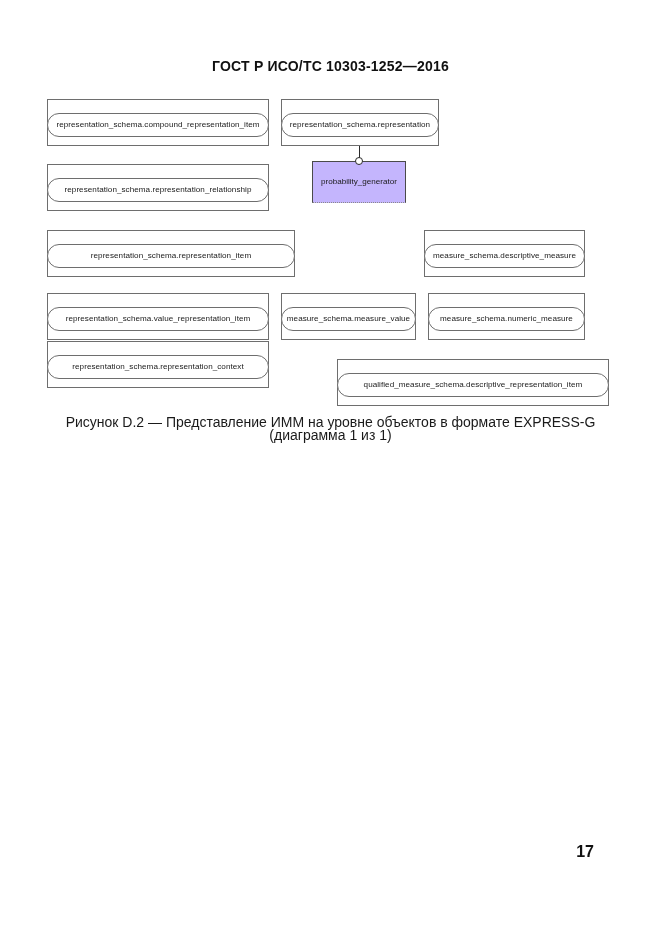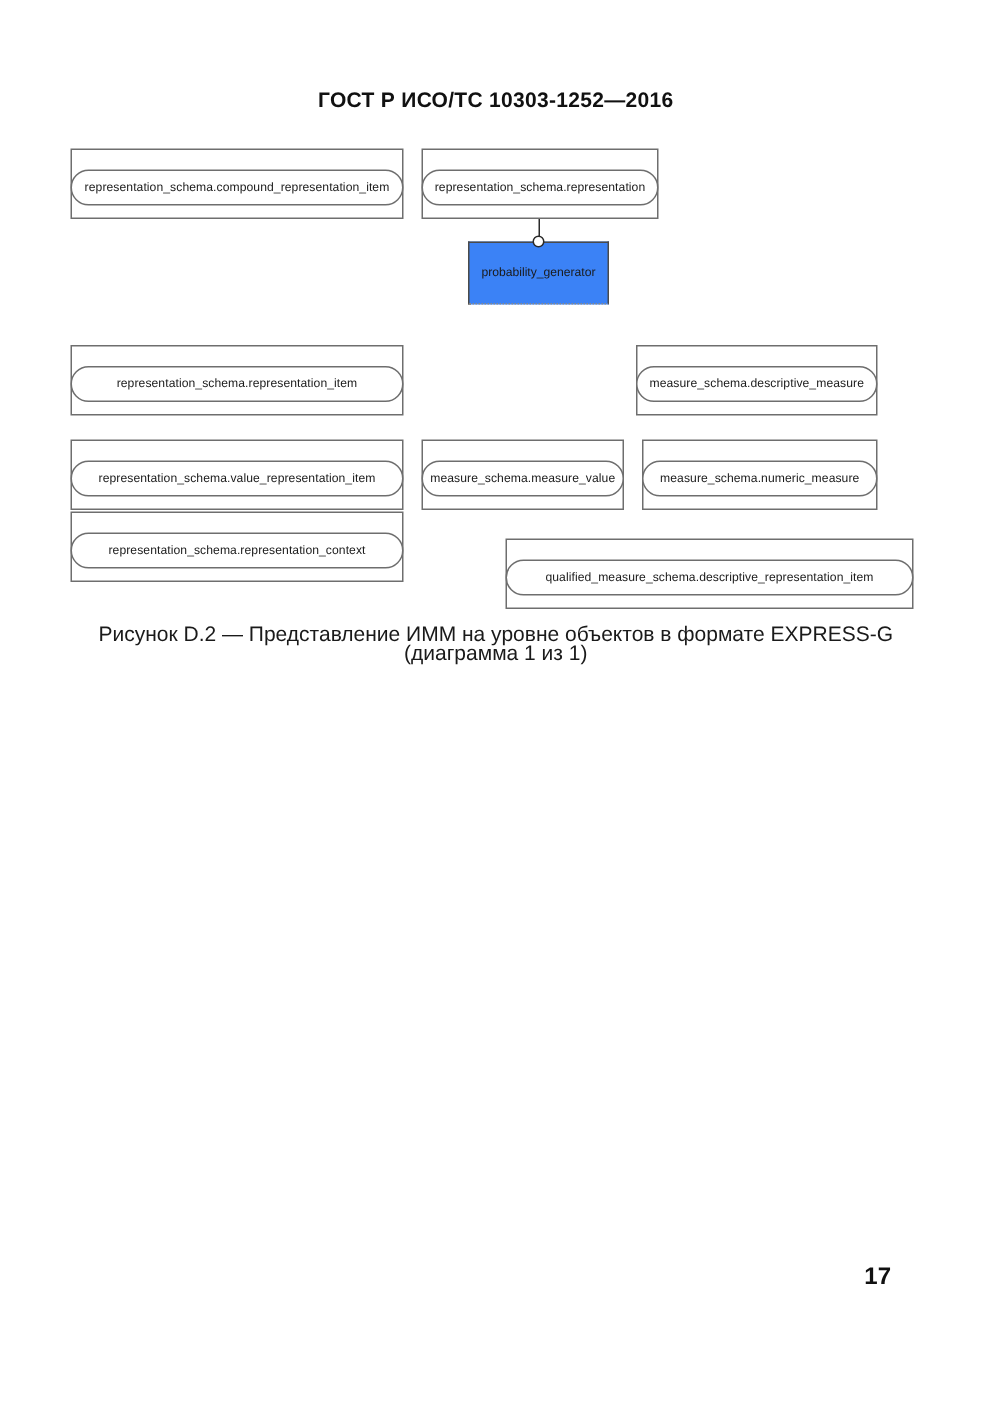--- a/index.html
+++ b/index.html
@@ -75,21 +75,21 @@
   }
 
   
   .node-select {
     position: absolute;
     box-sizing: border-box;
     border-left: 1px solid #4a4a4a;
     border-right: 1px solid #4a4a4a;
     border-top: 1px solid #4a4a4a;
     border-bottom: 1px dotted #8a8a8a;
-    background: #3b82f6;
+    background: #c4b5fd;
     display: flex;
     align-items: center;
     justify-content: center;
   }
   .node-select .label {
     font-size: 8.1px;
     line-height: 1;
     white-space: nowrap;
     color: #1a1a1a;
   }
@@ -163,27 +163,32 @@
       <div class="node" style="left: 47px; top: 293px; width: 222px; height: 47px;">
         <div class="inner">
           <span class="label">representation_schema.value_representation_item</span>
         </div>
       </div>
       <div class="node" style="left: 424px; top: 230px; width: 161px; height: 47px;">
         <div class="inner">
           <span class="label">measure_schema.descriptive_measure</span>
         </div>
       </div>
-      <div class="node" style="left: 47px; top: 230px; width: 222px; height: 47px;">
+      <div class="node" style="left: 47px; top: 230px; width: 248px; height: 47px;">
         <div class="inner">
           <span class="label">representation_schema.representation_item</span>
         </div>
       </div>
       <div class="node-select" style="left: 312px; top: 161px; width: 94px; height: 42px;">
         <span class="label">probability_generator</span>
+      </div>
+      <div class="node" style="left: 47px; top: 164px; width: 222px; height: 47px;">
+        <div class="inner">
+          <span class="label">representation_schema.representation_relationship</span>
+        </div>
       </div>
       <div class="node" style="left: 281px; top: 99px; width: 158px; height: 47px;">
         <div class="inner">
           <span class="label">representation_schema.representation</span>
         </div>
       </div>
       <div class="node" style="left: 47px; top: 99px; width: 222px; height: 47px;">
         <div class="inner">
           <span class="label">representation_schema.compound_representation_item</span>
         </div>

